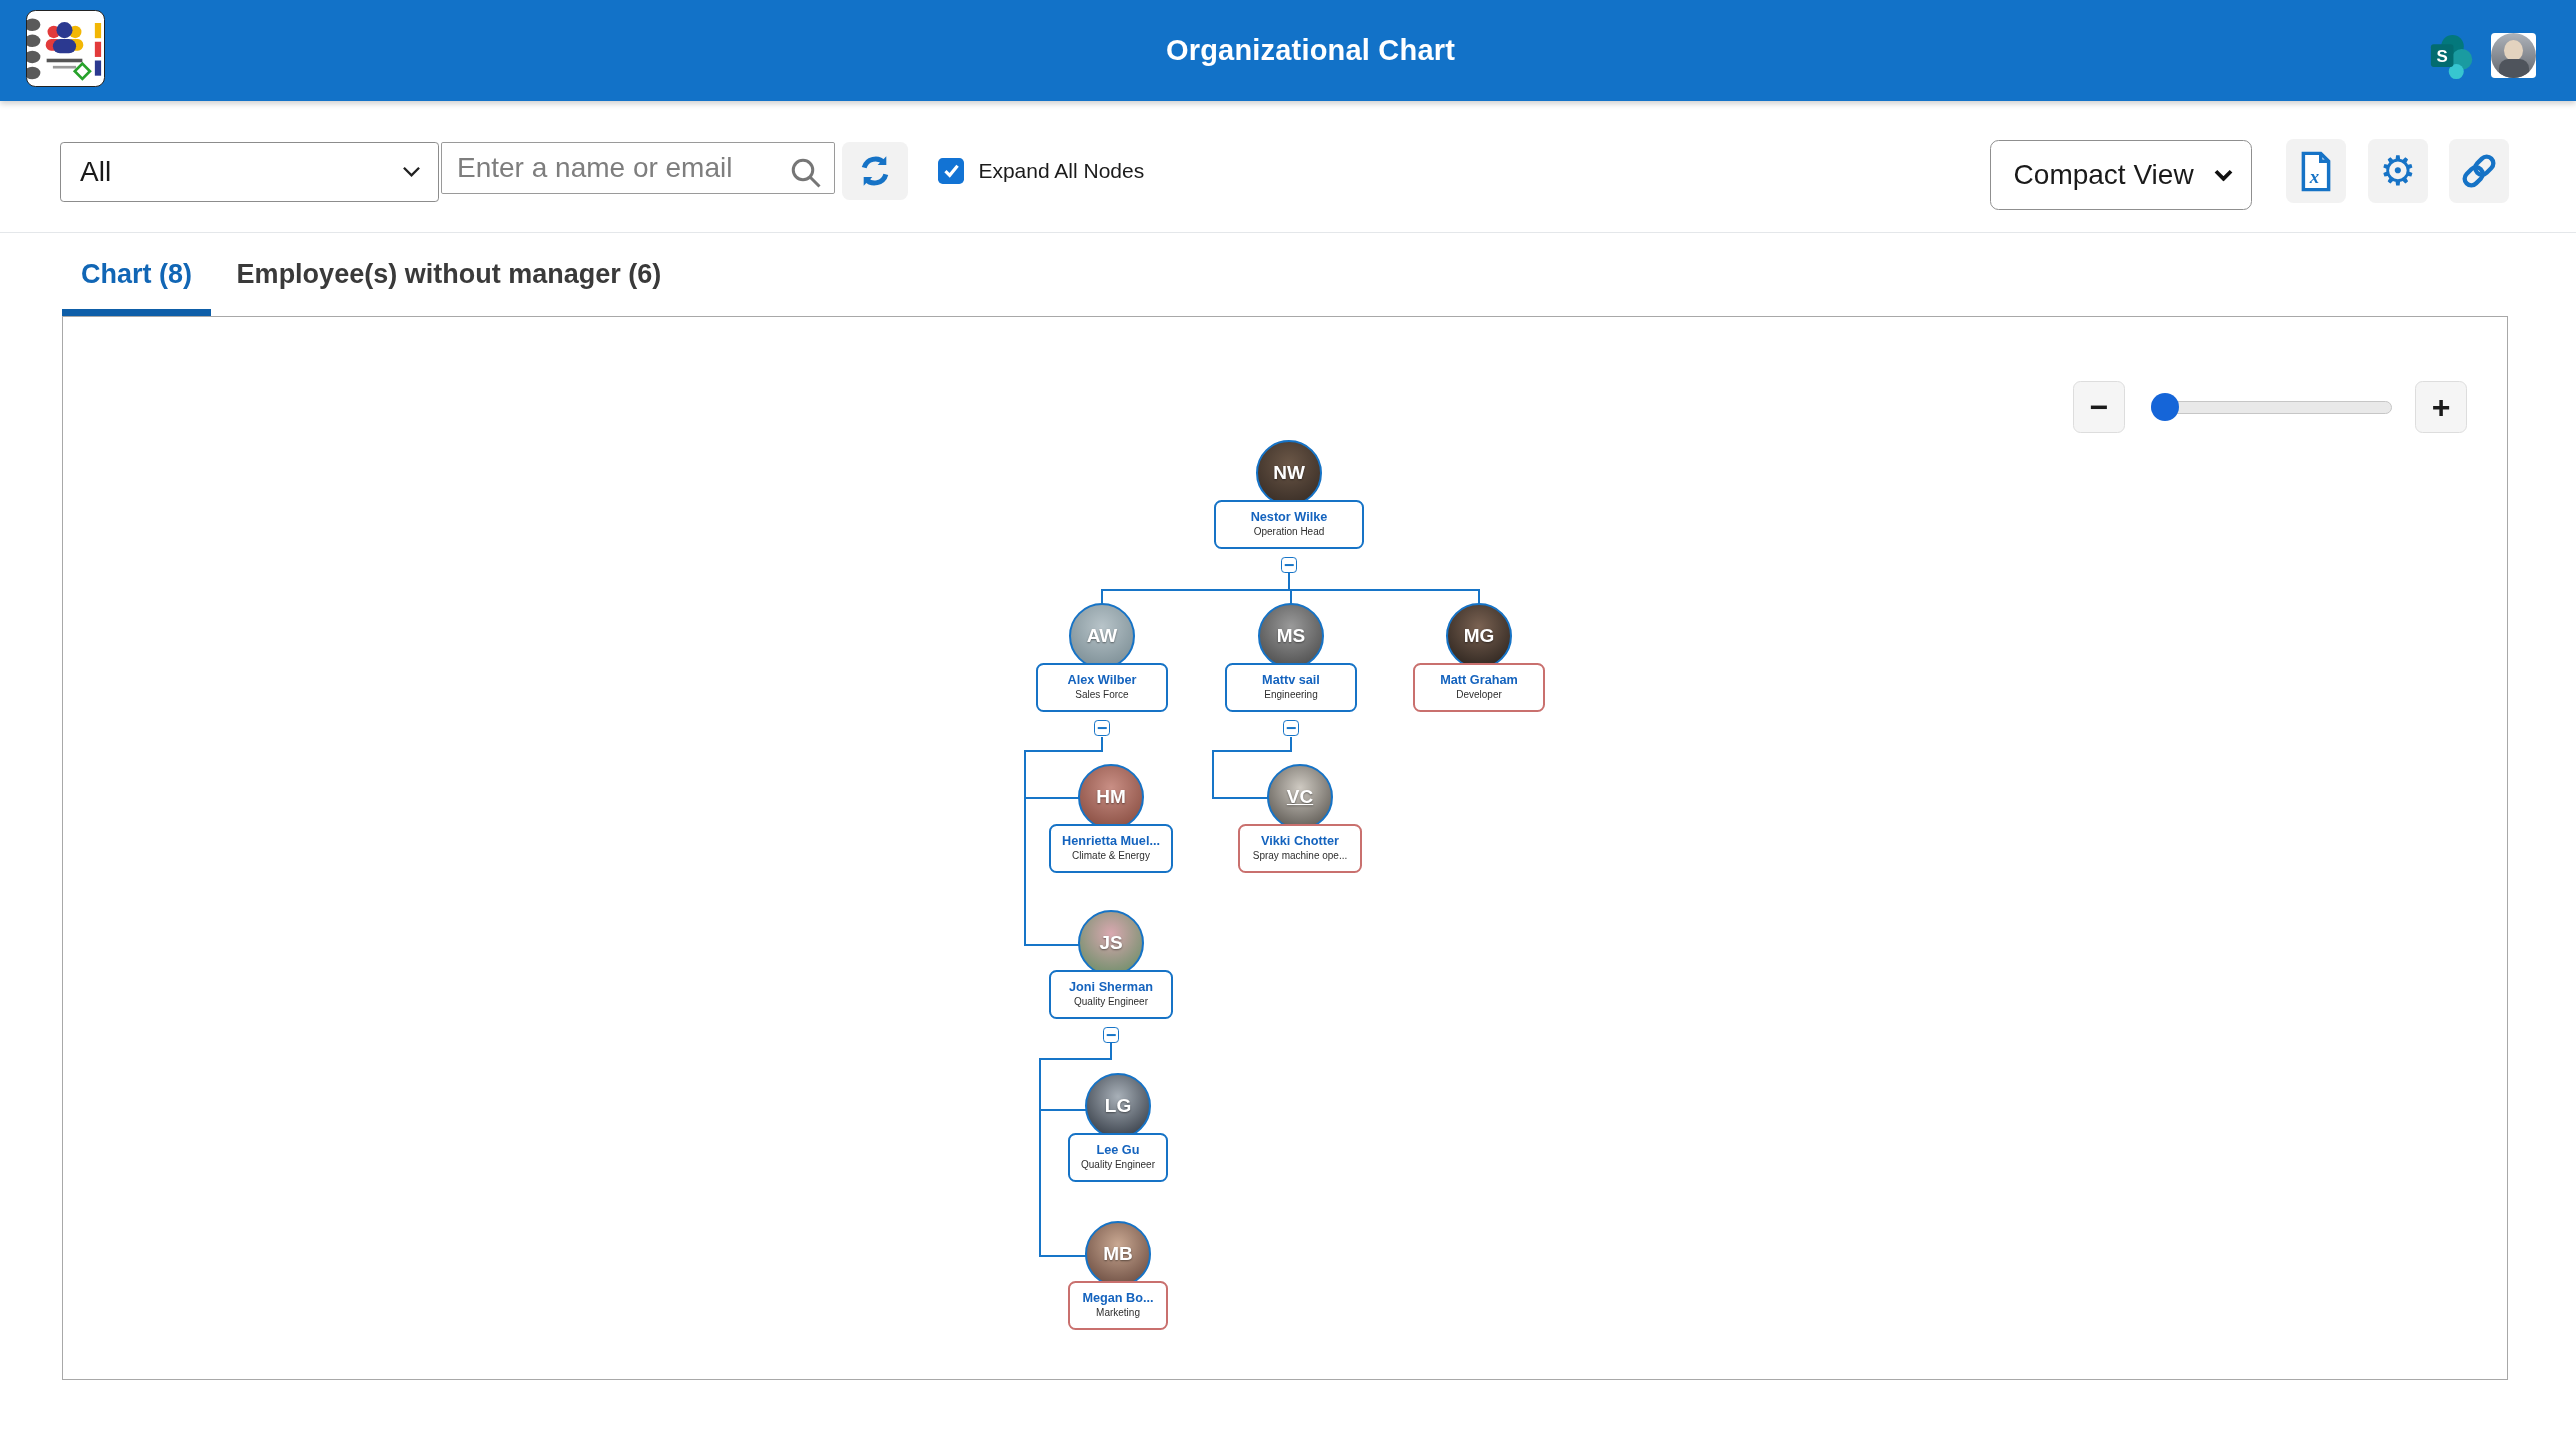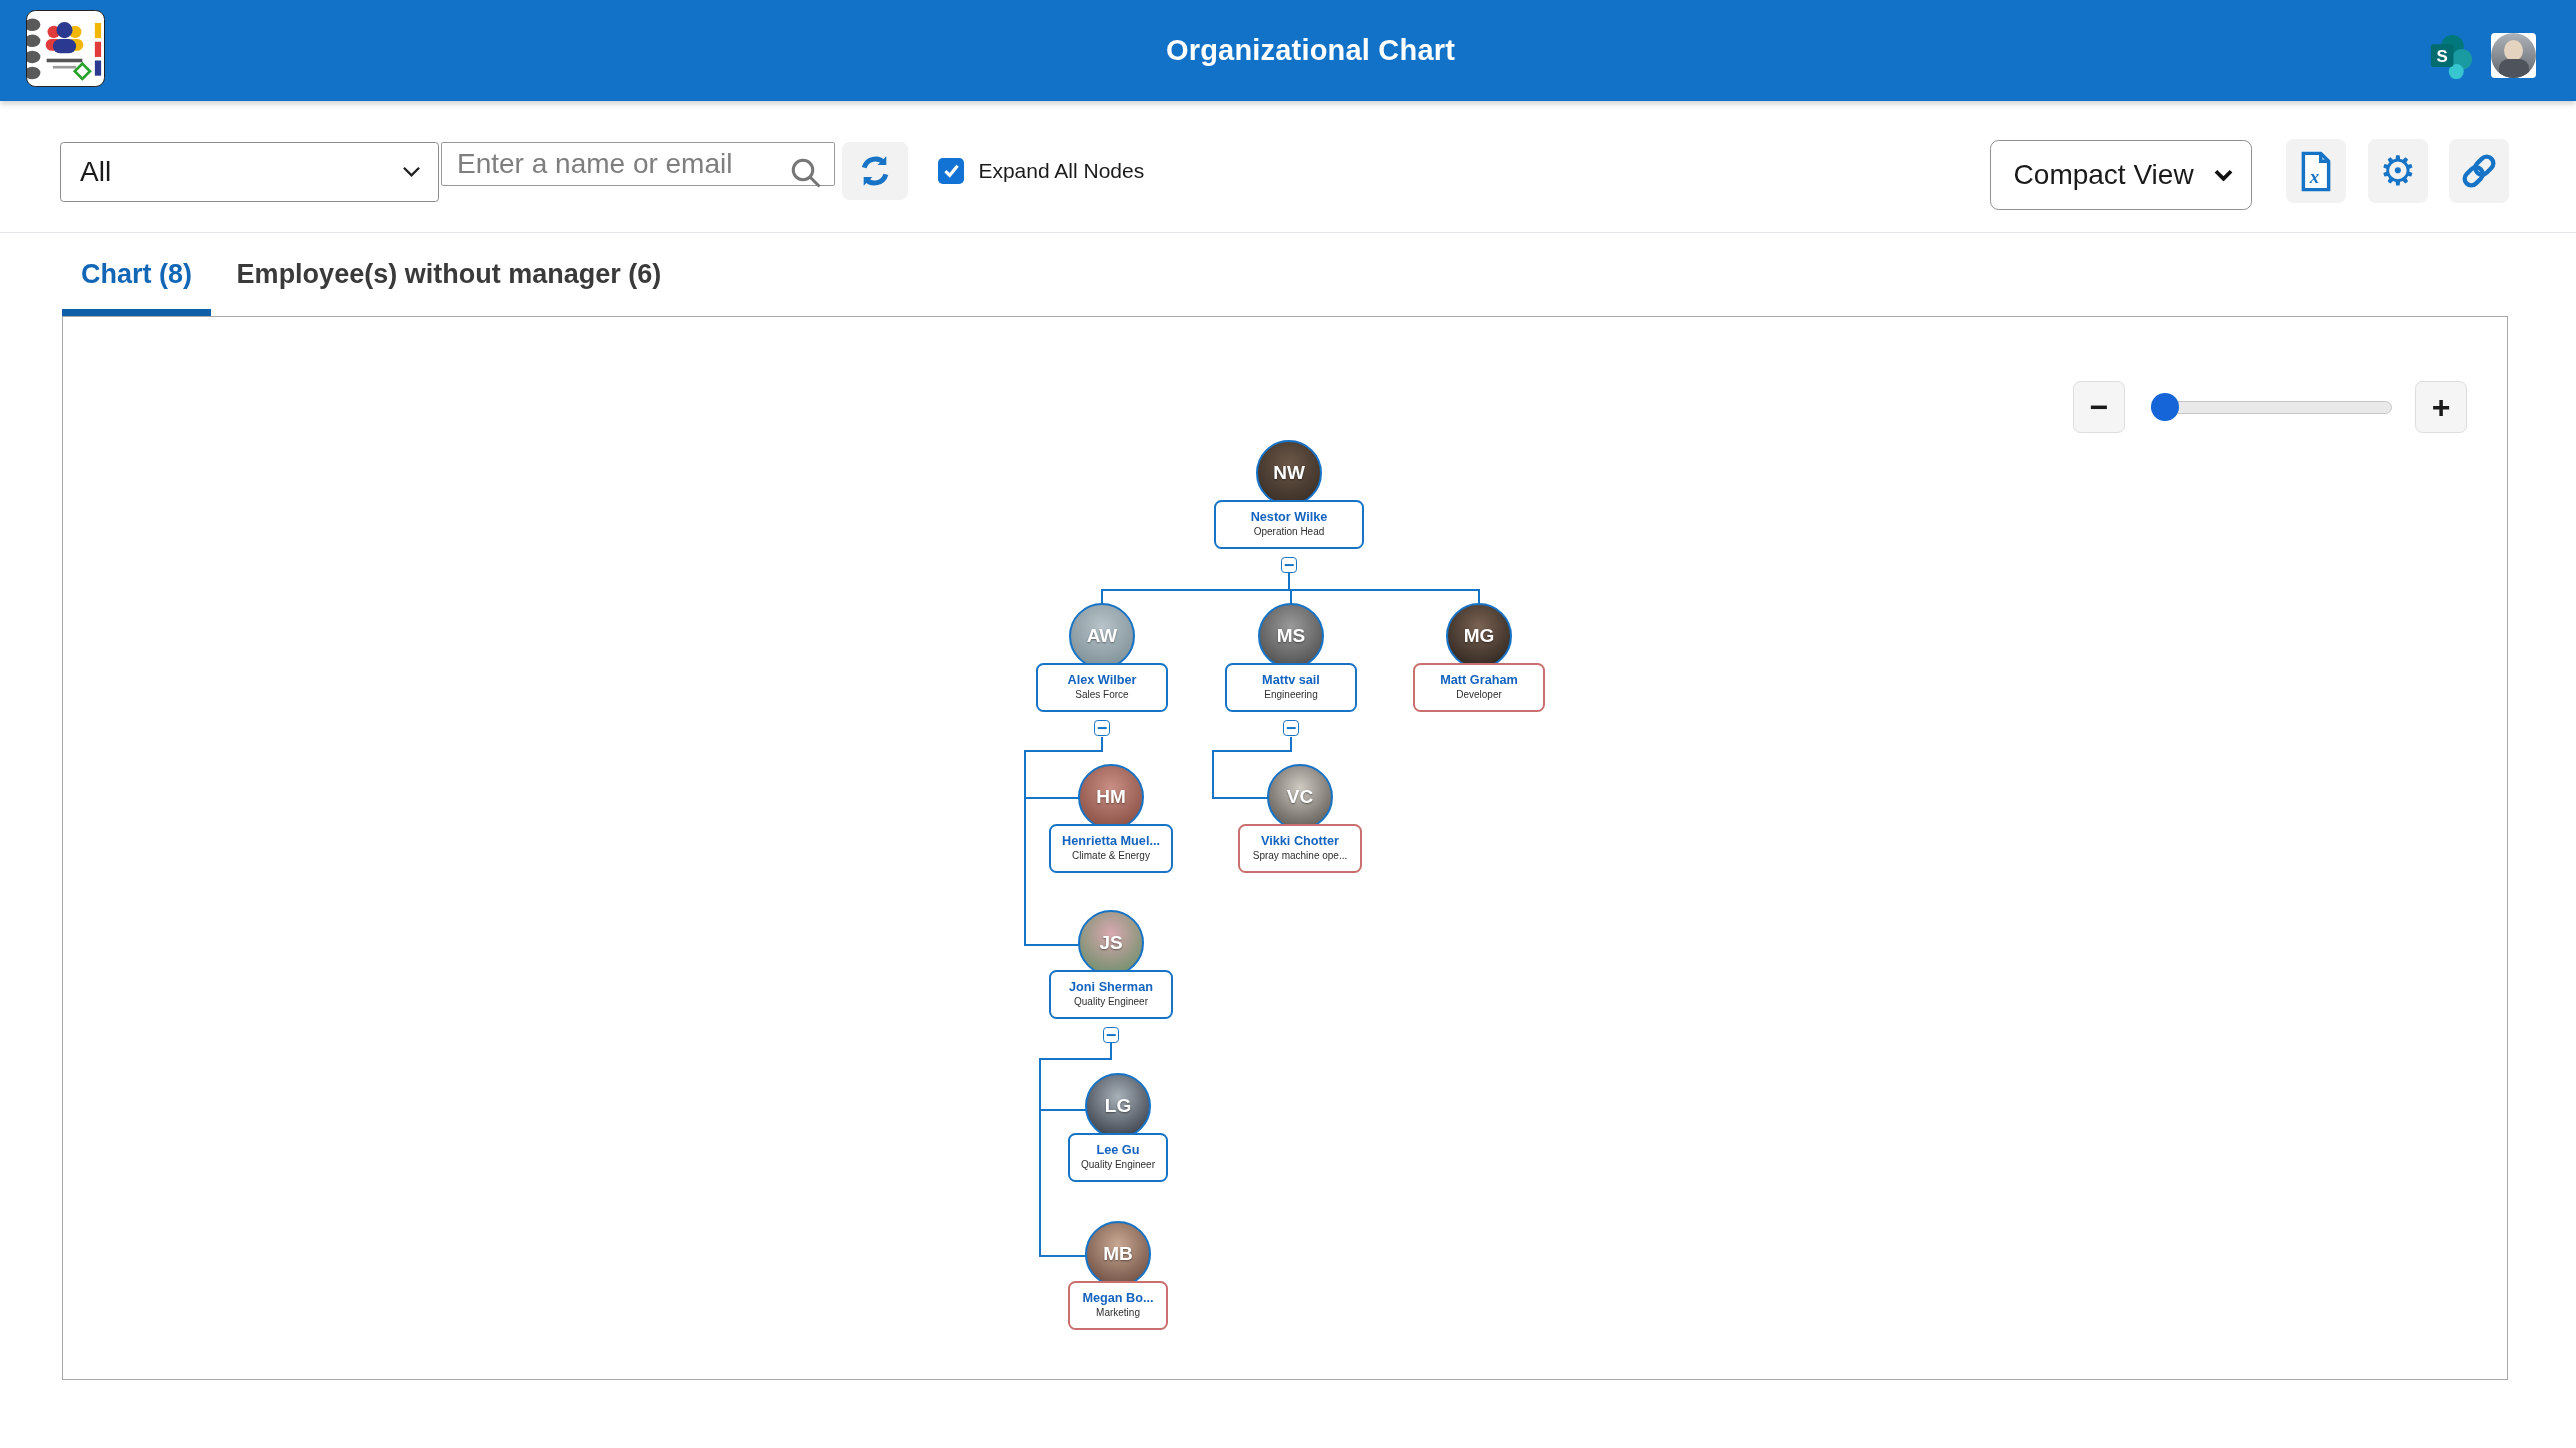--- a/index.html
+++ b/index.html
@@ -14,21 +14,21 @@
   .user-avatar .ph-bg { position:absolute; inset:0; border-radius:50%; background:linear-gradient(180deg,#aeb3ba 0%,#62666d 100%); overflow:hidden; }
   .user-avatar .ph-head { position:absolute; left:13.2px; top:6.6px; width:19px; height:21px; border-radius:50%; background:#e3d3bf; }
   .user-avatar .ph-body { position:absolute; left:7.5px; top:26.4px; width:30px; height:19px; border-radius:9.4px 9.4px 0 0; background:#4f545c; }
 
   
   .toolbar { position:absolute; left:0; top:101px; width:2576px; height:132px; background:#fff; border-bottom:1.9px solid #e4e7ea; z-index:5; }
   .select-box { position:absolute; display:flex; align-items:center; background:#fff; color:#1a1a1a; font-size:28px; }
   .sel-filter { left:60px; top:41px; width:379px; height:60px; border:1.9px solid #8c8c8c; border-radius:3.8px; padding:0 19px; }
   .sel-view { left:1990px; top:39px; width:262px; height:70px; border:1.9px solid #8f8f8f; border-radius:8.5px; padding:0 22.6px; }
   .sel-chevron { position:absolute; right:17px; top:50%; transform:translateY(-50%); }
-  .search-wrap { position:absolute; left:441px; top:41px; width:394px; height:44px; }
+  .search-wrap { position:absolute; left:441px; top:41px; width:394px; height:52px; }
   .search-input { width:100%; height:100%; border:1.9px solid #9a9a9a; border-radius:1.9px; padding:0 53px 0 15px; font-size:28px; font-family:"Liberation Sans",sans-serif; color:#1a1a1a; outline:none; }
   .search-input::placeholder { color:#7e7e7e; }
   .search-glyph { position:absolute; right:11.3px; top:13.2px; }
   .icon-btn { position:absolute; background:#f2f2f2; border-radius:7.5px; display:flex; align-items:center; justify-content:center; cursor:pointer; }
   .btn-refresh { left:842px; top:41px; width:66px; height:58px; }
   .btn-excel { left:2286px; top:38px; width:60px; height:64px; }
   .btn-gear { left:2368px; top:38px; width:60px; height:64px; }
   .btn-link { left:2449px; top:38px; width:60px; height:64px; }
   .gear-glyph { font-family:"DejaVu Sans",sans-serif; font-size:41px; color:#1673c6; line-height:1; }
   .chk-wrap { position:absolute; left:938px; top:41px; height:58px; display:flex; align-items:center; gap:14px; }
@@ -63,21 +63,21 @@
   .p-title { font-size:10px; color:#2e2e2e; line-height:13.2px; white-space:nowrap; overflow:hidden; }
   .avatar { position:absolute; left:50%; transform:translateX(-50%); top:-60px; width:66px; height:66px; border-radius:50%; border:2.8px solid #1673c6; display:flex; align-items:center; justify-content:center; color:#fff; font-size:19px; font-weight:bold; text-shadow:0 0.9px 1.9px rgba(0,0,0,.45); cursor:pointer; }
   .collapse-btn { position:absolute; left:50%; transform:translateX(-50%); top:57px; width:16px; height:16px; background:#fff; border:1.9px solid #1775c8; border-radius:3.8px; cursor:pointer; }
   .collapse-btn .dash { position:absolute; left:50%; top:50%; transform:translate(-50%,-50%); width:8.5px; height:1.9px; background:#1775c8; }
 
   .av1 { background:radial-gradient(circle at 50% 35%, #6b5747 0%, #3c3028 80%); }
   .av2 { background:radial-gradient(circle at 50% 35%, #b8c4c9 0%, #7d8f96 85%); }
   .av3 { background:radial-gradient(circle at 50% 35%, #9a9a9a 0%, #4f4f4f 85%); }
   .av4 { background:radial-gradient(circle at 50% 35%, #7a6252 0%, #2f2620 85%); }
   .av5 { background:radial-gradient(circle at 50% 35%, #c98f85 0%, #8a4f43 85%); }
-  .av6 { background:radial-gradient(circle at 50% 35%, #cfcac2 0%, #5f5b55 85%); }
+  .av6 { background:radial-gradient(circle at 50% 35%, #cfcac2 0%, #5f5b55 85%);text-decoration:underline; }
   .av7 { background:radial-gradient(circle at 50% 35%, #d9a8b0 0%, #6f8f6a 85%); }
   .av8 { background:radial-gradient(circle at 50% 35%, #a8b0b8 0%, #39404a 85%); }
   .av9 { background:radial-gradient(circle at 50% 35%, #c9a892 0%, #6e4f43 85%); }
 </style>
 </head>
 <body>
 
 <div class="app-header">
   <div class="app-logo">
     <svg width="75" height="74" viewBox="0 0 84 80">

